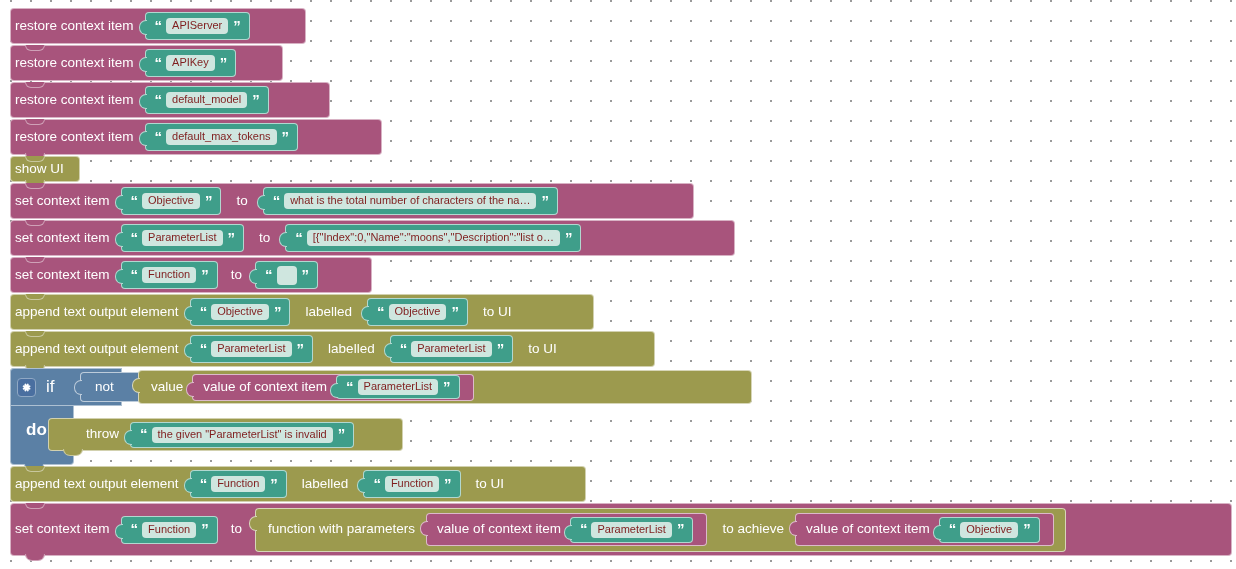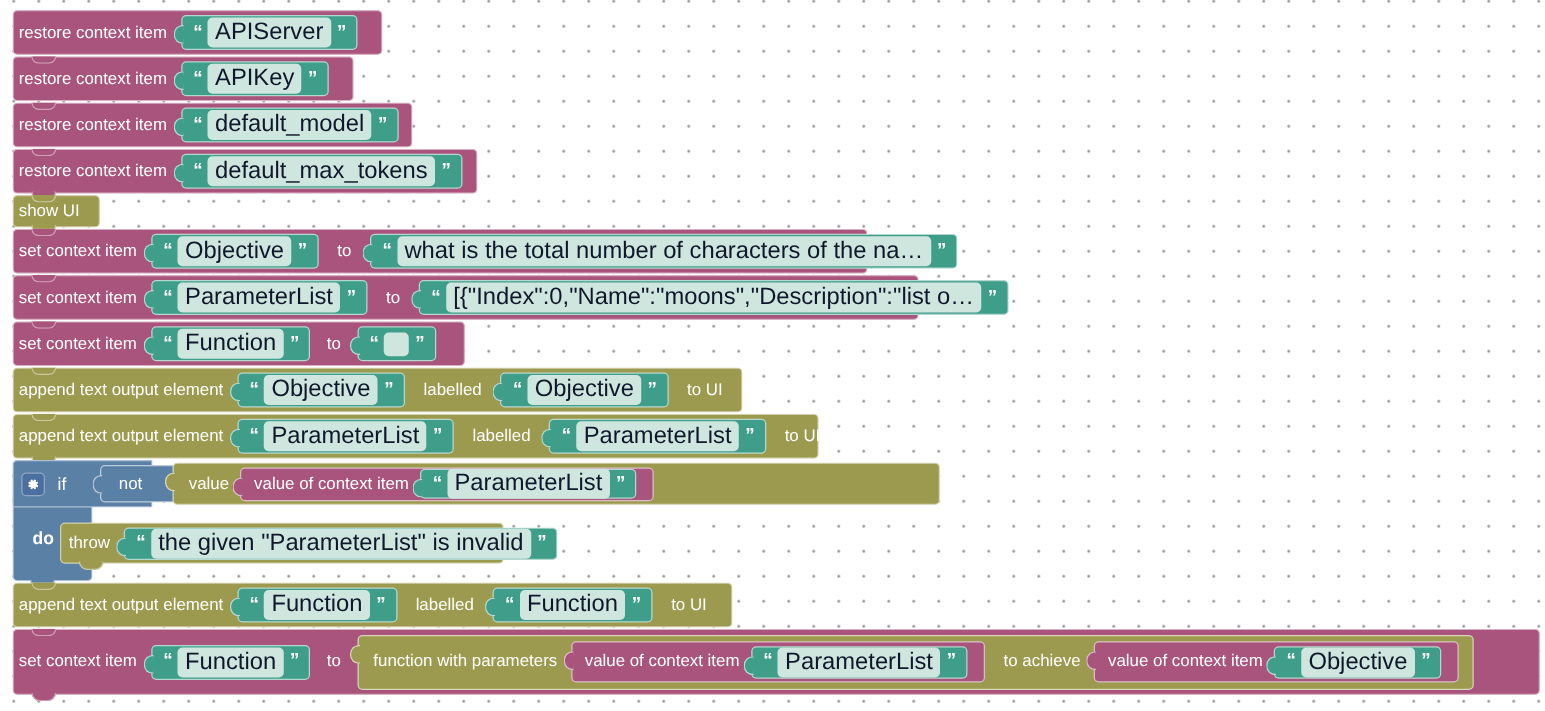--- a/index.html
+++ b/index.html
@@ -79,45 +79,45 @@
   }
   .val.text-v{background:#3f9e8a;height:28px;}
   .val.mag-v {background:#a8547c;}
   .val.oli-v {background:#9c9a4e;}
 
   
   .q{font-size:15px;font-weight:bold;color:#ffffff;letter-spacing:-1px;padding:0 1px;position:relative;top:-1px;}
   .q.l{margin-right:4px;}
   .q.r{margin-left:4px;}
   .field{
-    background:#cfe6df;color:#0f172a;
+    background:#cfe6df;color:#7f1d1d;
     border-radius:4px;
     padding:2px 6px 3px 6px;
-    font-size:19px;line-height:1;
+    font-size:11px;line-height:1;
     display:inline-block;
     max-width:none;
   }
   .field.empty{width:14px;height:15px;padding:2px 3px;}
 
   
   #if-block{
     position:absolute;background:#5b80a5;
     border:1px solid rgba(255,255,255,.5);
     border-radius:4px;
     box-sizing:border-box;
   }
   #if-block::before{
     content:"";position:absolute;left:14px;top:-1px;width:18px;height:5px;
     background:#5b80a5;
     border-left:1px solid rgba(255,255,255,.45);
     border-right:1px solid rgba(255,255,255,.45);
     border-bottom:1px solid rgba(255,255,255,.45);
     border-radius:0 0 7px 7px;
   }
-  .if-row{position:absolute;display:flex;align-items:center;color:#fff;font-size:14px;}
+  .if-row{position:absolute;display:flex;align-items:center;color:#fff;font-size:17px;}
   .gear{
     width:17px;height:17px;border-radius:4px;
     background:#4a6fa0;border:1px solid #8fa8c4;
     display:inline-flex;align-items:center;justify-content:center;
     flex:0 0 auto;
   }
   .notch-in{
     position:absolute;background:#5b80a5;
   }
 </style>
@@ -271,21 +271,21 @@
         <span class="q r">”</span>
       </span>
     </span>
   </div>
 
   <div class="if-row" style="left:10px;top:410px;height:40px;padding-left:12px;font-weight:bold;">
     <span class="lbl">do</span>
   </div>
 
   <div class="blk stmt c-olive bumped nonotch" style="left:48px;top:418px;width:355px;height:33px;">
-    <span class="lbl" style="padding-left:6px;">throw</span>
+    <span class="lbl" style="padding-left:6px;margin-left:31px;">throw</span>
     <span class="val text-v" style="height:26px;">
       <span class="q l">“</span>
       <span class="field">the given "ParameterList" is invalid</span>
       <span class="q r">”</span>
     </span>
   </div>
 
   <div class="notch-in" style="left:24px;top:464px;width:18px;height:6px;background:#5b80a5;border-left:1px solid rgba(255,255,255,.45);border-right:1px solid rgba(255,255,255,.45);border-bottom:1px solid rgba(255,255,255,.45);border-radius:0 0 7px 7px;"></div>
 
   <div class="blk stmt c-olive" style="left:10px;top:466px;width:576px;">

